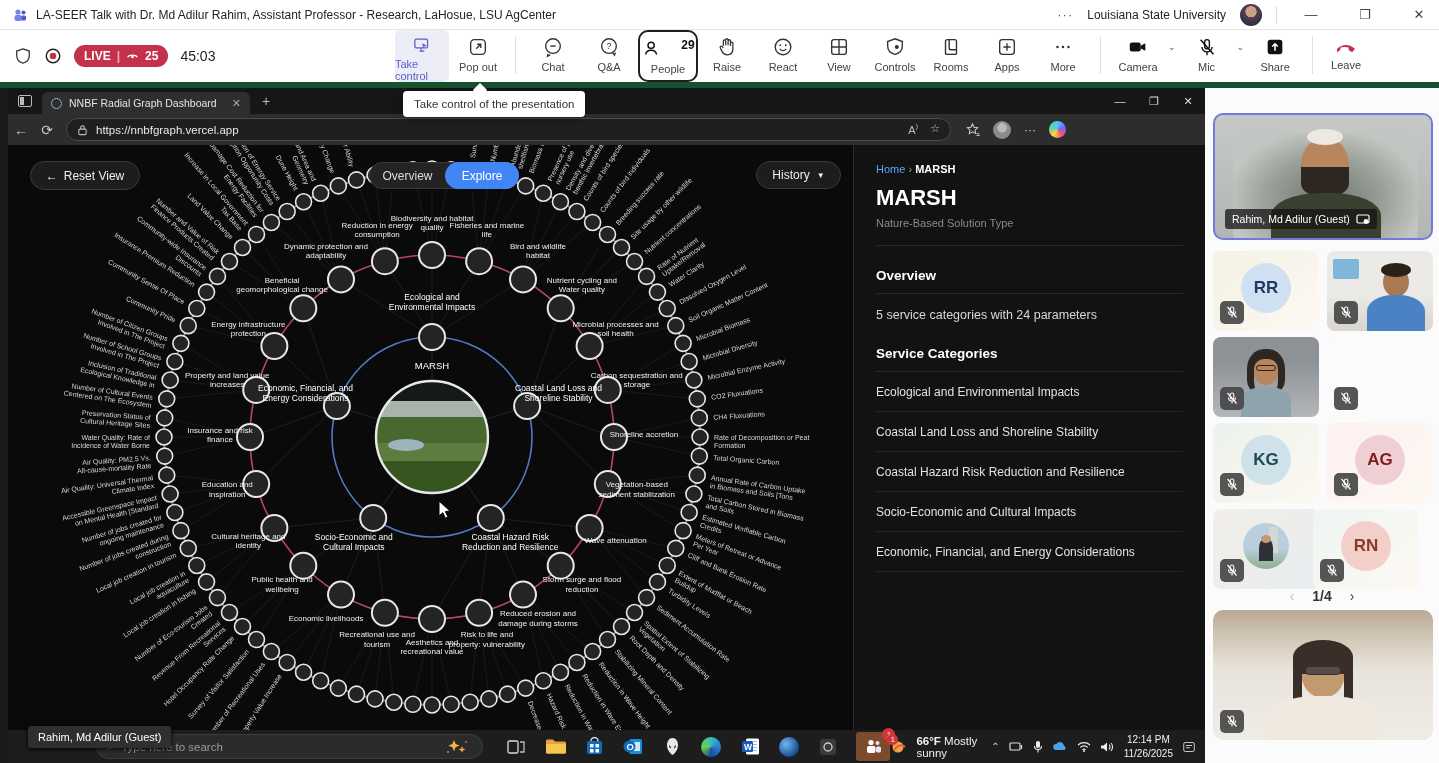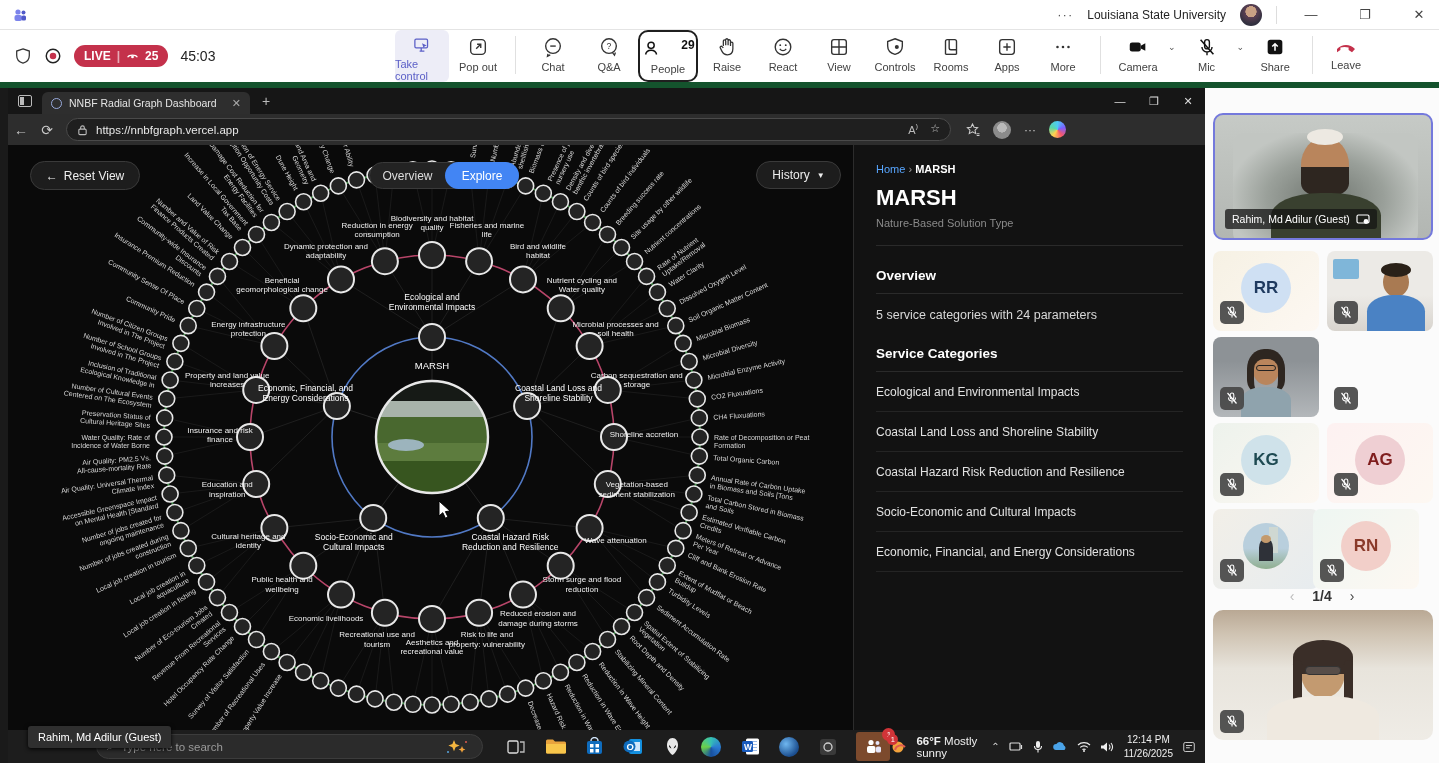--- a/index.html
+++ b/index.html
@@ -154,20 +154,21 @@
 
 <div id="screen">
 
   <div id="titlebar">
     <svg class="tw-icon" viewBox="0 0 16 16">
       <circle cx="6" cy="5" r="2.6" fill="#7b83eb"></circle>
         <circle cx="11.5" cy="5.5" r="2" fill="#5059c9"></circle>
       <rect x="2.5" y="8" width="7.5" height="6" rx="2" fill="#7b83eb"></rect>
       <rect x="9.5" y="8.5" width="4.5" height="5" rx="1.6" fill="#5059c9"></rect>
     </svg>
+    <span class="title">LA-SEER Talk with Dr. Md Adilur Rahim, Assistant Professor - Research, LaHosue, LSU AgCenter</span>
     <div class="tb-right">
       <span class="dots">···</span>
       <span class="org">Louisiana State University</span>
       <span class="avatar"></span>
       <span style="width:1px;height:18px;background:#ddd;"></span>
       <span class="win-ctl">—</span>
       <span class="win-ctl">❐</span>
       <span class="win-ctl">✕</span>
     </div>
   </div>
@@ -320,20 +321,21 @@
       <div class="vdiv"></div>
       <div class="leave">
         <svg width="24" height="20" viewBox="0 0 24 20">
           <path d="M3 13c5-5.5 13-5.5 18 0l-3 3.2-3.4-2.2v-2.4c-2.6-.9-5.6-.9-8.2 0v2.4L3 16.2z" fill="#c4314b"></path>
         </svg>
         <span>Leave</span>
       </div>
     </div>
   </div>
 
+  <div id="tooltip">Take control of the presentation</div>
 
   <div id="stage">
 
     <div id="tabstrip">
       <div class="vtab-ic"></div>
       <div class="tab">
         <span class="globe"></span>
         <span>NNBF Radial Graph Dashboard</span>
         <span class="x">✕</span>
       </div>

